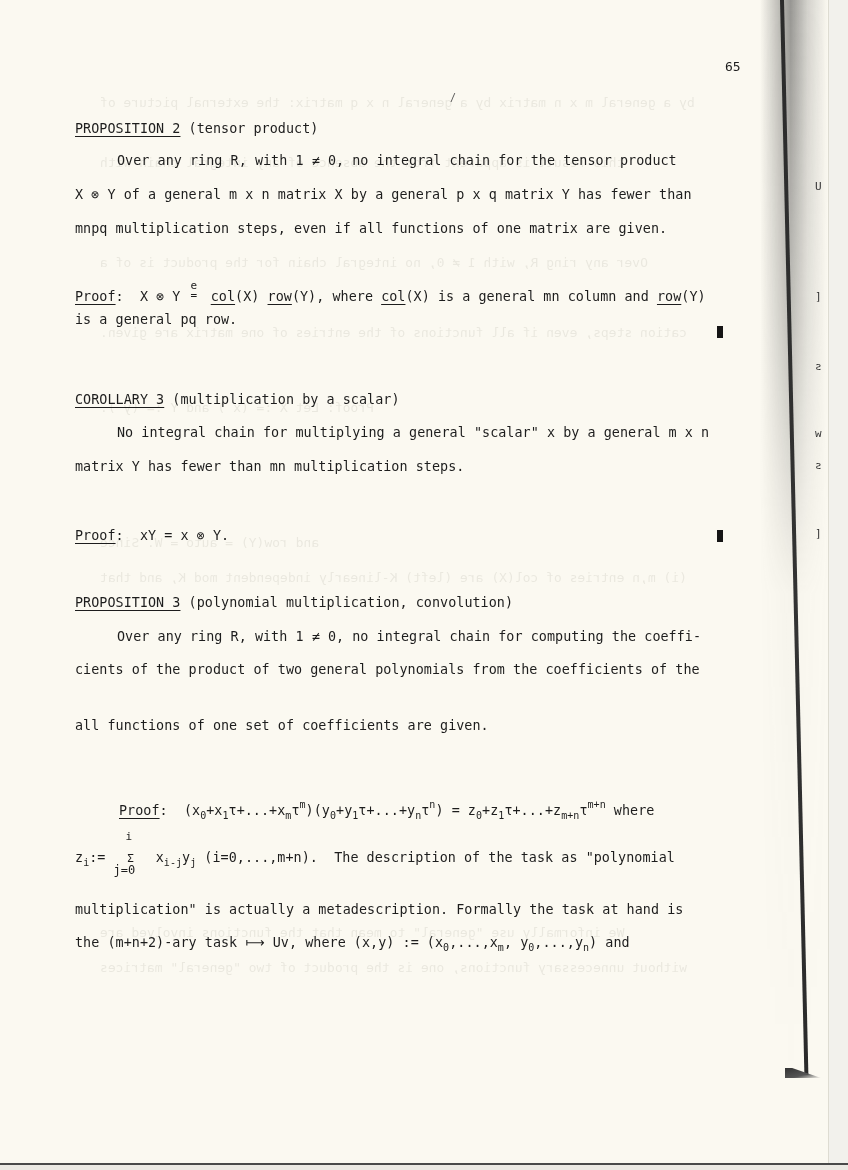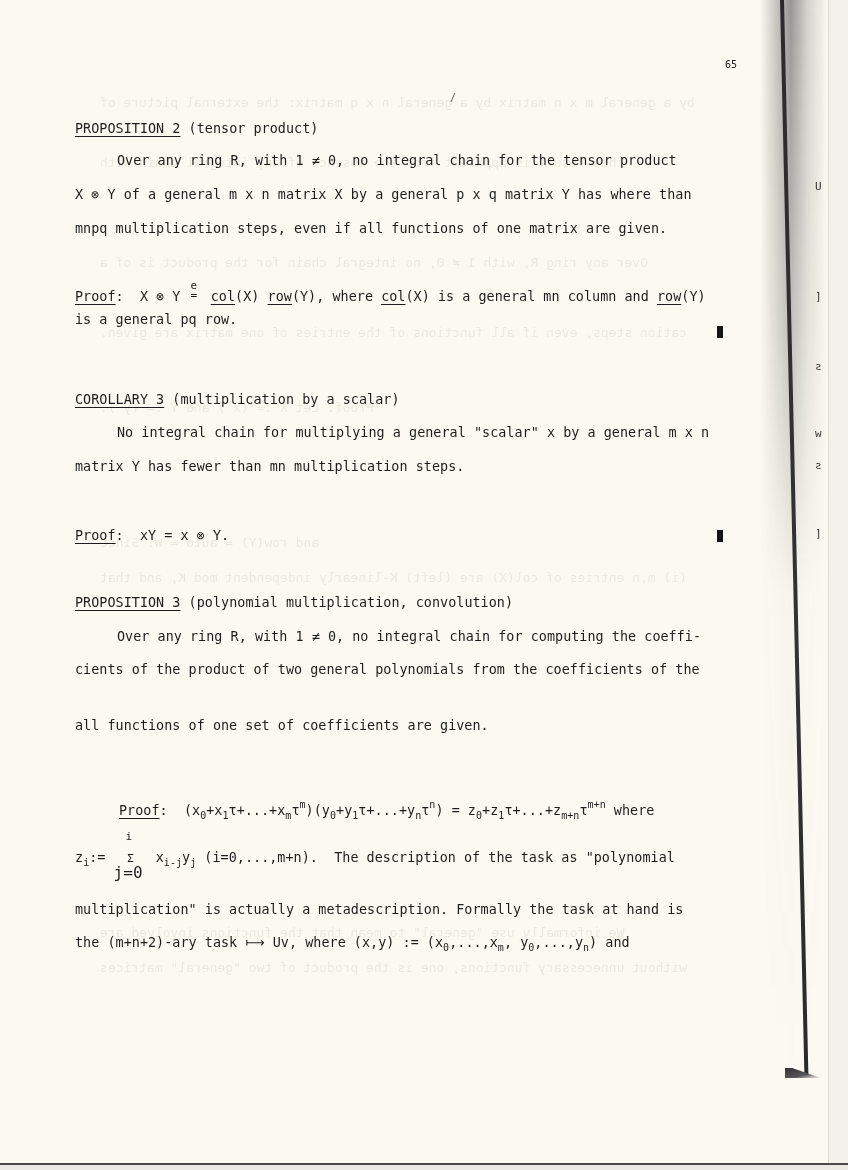--- a/index.html
+++ b/index.html
@@ -39,21 +39,21 @@
   }
   .bottom-edge {
     position: absolute; left: 0; top: 1163px; width: 848px; height: 7px;
     background: #eceae4;
     border-top: 2px solid #4a4a4a;
   }
   .margin-mark {
     position: absolute; font-size: 11px; color: #333; left: 815px;
   }
   .page-number {
-    position: absolute; left: 725px; top: 59px; font-size: 10px;
+    position: absolute; left: 725px; top: 59px; font-size: 13px;
   }
   .tick {
     position: absolute; left: 450px; top: 92px; font-size: 10px; color:#555;
   }
   .line {
     position: absolute; left: 75px; font-size: 13.4px; white-space: nowrap;
     letter-spacing: 0.05px;
   }
   .indent { left: 117px; }
   u { text-decoration: underline; text-underline-offset: 3px; }
@@ -62,21 +62,21 @@
   sup { vertical-align: 7px; }
   .qed {
     position: absolute; display: inline-block; width: 6px; height: 12px; background: #151515;
   }
   .eq-e { position: relative; display: inline-block; width: 14px; text-align: center; }
   .eq-e .top { position: absolute; left: 2px; top: -10px; font-size: 11px; }
   .eq-e .bot { position: absolute; left: 2px; top: 4px; font-size: 11px; line-height: 6px; }
   .sigma { position: relative; display: inline-block; width: 34px; text-align: center; }
   .sigma .up { position: absolute; left: 12px; top: -20px; font-size: 11px; }
   .sigma .mid { font-size: 11px; }
-  .sigma .dn { position: absolute; left: 0; top: 13px; font-size: 16px; }
+  .sigma .dn { position: absolute; left: 0; top: 13px; font-size: 12px; }
   .ghost {
     position: absolute; font-size: 13px; color: rgba(120,120,110,0.13); white-space: nowrap;
     transform: scaleX(-1);
   }
 </style>
 </head>
 <body>
 
 <div class="page">
 
@@ -96,21 +96,21 @@
 
   <div class="tick">/</div>
 
   <div class="page-number">65</div>
 
   <div class="line" style="top:121px;text-align:right;">
     <u>PROPOSITION 2</u>
     <span>(tensor product)</span>
   </div>
   <div class="line indent" style="top:153px;">Over any ring R, with 1 ≠ 0, no integral chain for the tensor product</div>
-  <div class="line" style="top:187px;">X ⊗ Y of a general m x n matrix X by a general p x q matrix Y has where than</div>
+  <div class="line" style="top:187px;">X ⊗ Y of a general m x n matrix X by a general p x q matrix Y has fewer than</div>
   <div class="line" style="top:221px;">mnpq multiplication steps, even if all functions of one matrix are given.</div>
 
   <div class="line" style="top:289px;">
     <u>Proof</u><span>:&nbsp;&nbsp;</span><span>X ⊗ Y</span>
     <span class="eq-e"><span class="top">e</span><span class="bot">=</span>&nbsp;</span>
     <u>col</u><span>(X)</span>
     <u>row</u><span>(Y), where</span>
     <u>col</u><span>(X) is a general mn column and</span>
     <u>row</u><span>(Y)</span>
   </div>

